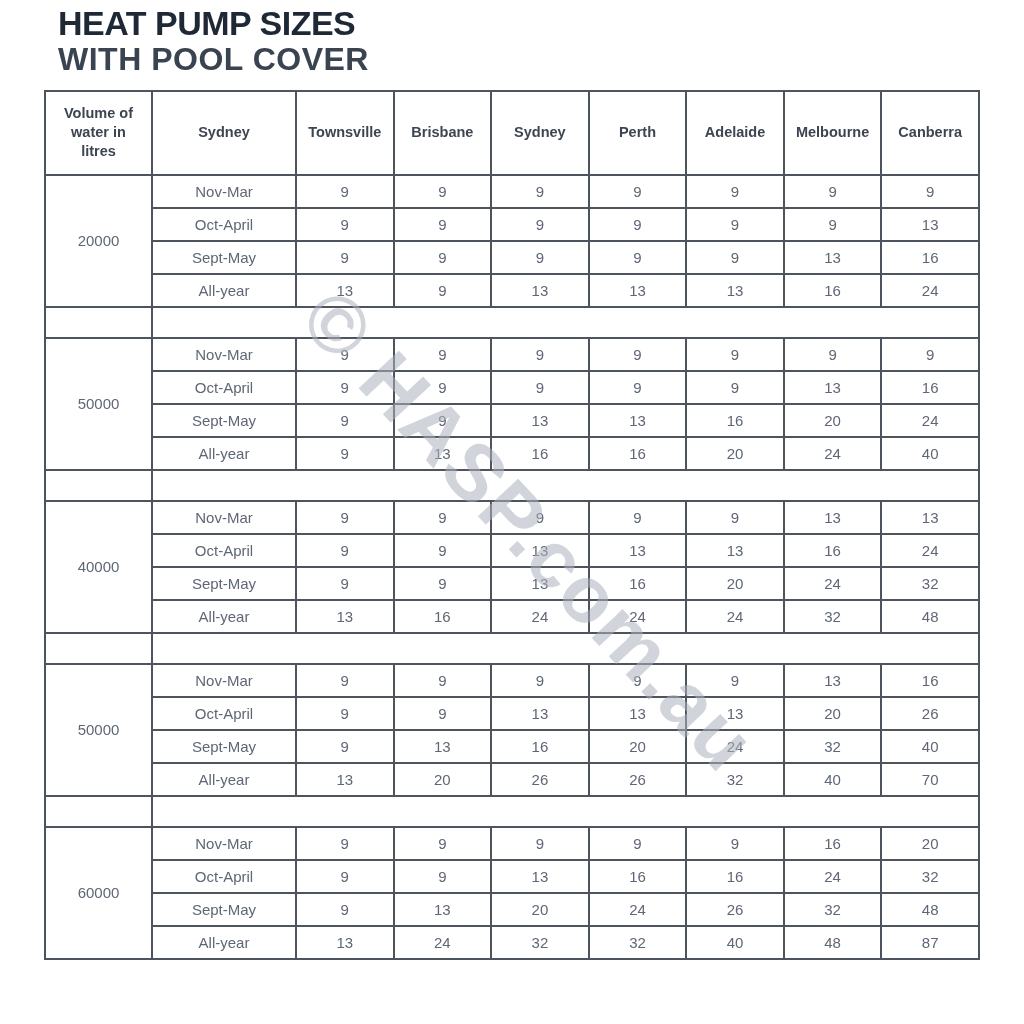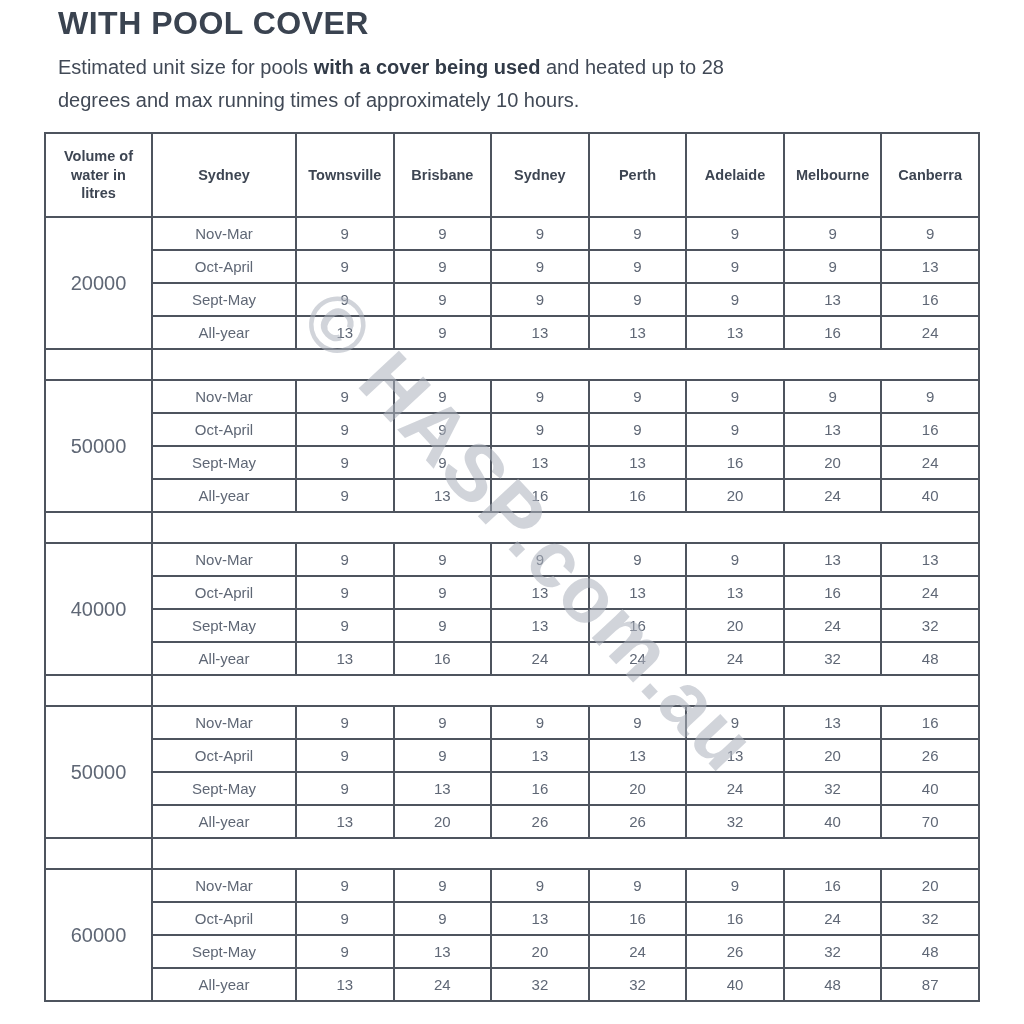--- a/index.html
+++ b/index.html
@@ -63,21 +63,21 @@
     font-weight: 700;
     color: #3d4552;
     line-height: 1.3;
   }
   .hp-table thead th.vol-head { padding: 8px 17px; }
   .hp-table td {
     height: 31px;
     font-size: 15px;
     color: #5f6775;
   }
-  .hp-table td.volume-cell { font-size: 20px; color: #5f6775; }
+  .hp-table td.volume-cell { font-size: 15px; color: #5f6775; }
   .hp-table tr.spacer-row td { height: 29px; }
 
   .watermark {
     position: absolute;
     left: 192px;
     top: 482px;
     width: 660px;
     height: 110px;
     text-align: center;
     font-size: 80px;
@@ -90,22 +90,22 @@
     white-space: nowrap;
     z-index: 5;
   }
 </style>
 </head>
 <body>
 
 <div class="page">
 
   <div class="heading-wrap">
+    <h1 class="title">HEAT PUMP SIZES</h1>
     <h2 class="subtitle">WITH POOL COVER</h2>
-    <p class="description"><span>Estimated unit size for pools </span><b>with a cover being used</b><span> and heated up to 28 degrees and max running times of approximately 10 hours.</span></p>
   </div>
 
   <table class="hp-table">
     <colgroup>
       <col style="width:107px">
       <col style="width:144px">
     </colgroup>
     <thead>
         <tr>
           <th class="vol-head">Volume of water in litres</th>

